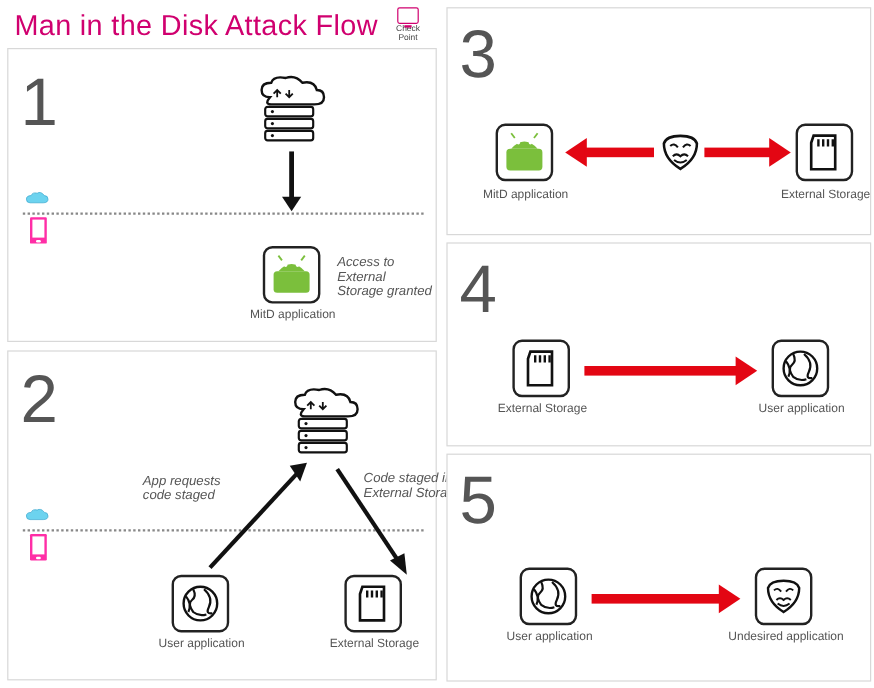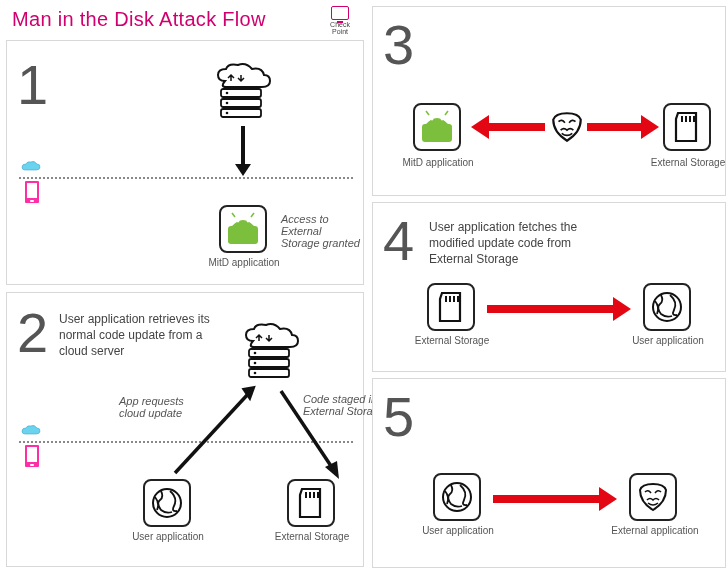--- a/index.html
+++ b/index.html
@@ -8,21 +8,21 @@
     background: #fff;
     width: 728px;
     height: 573px;
     overflow: hidden;
     position: relative;
   }
   .title {
     position: absolute;
     left: 12px;
     top: 8px;
-    font-size: 20px;
+    font-size: 24px;
     font-weight: 300;
     color: #d0006f;
     letter-spacing: 0.3px;
   }
   .logo {
     position: absolute;
     right: 370px;
     top: 6px;
     width: 36px;
     height: 28px;
@@ -211,21 +211,20 @@
     <svg viewBox="0 0 34 34">
         <use href="#android"></use>
       </svg>
   </div>
   <div class="caption" style="left:198px; top:216px; width:78px;">MitD application</div>
   <div class="caption italic" style="left:274px; top:172px; width:80px; text-align:left;">Access to External Storage granted</div>
 </div>
 
 <div class="panel p2">
   <div class="stepnum" style="left:10px; top:12px;">2</div>
-  <div class="steptext" style="left:52px; top:18px; width:160px;">User application retrieves its normal code update from a cloud server</div>
 
   <div class="cloudserver" style="left:228px; top:28px;">
     <svg viewBox="0 0 70 60">
         <use href="#cloudsrv"></use>
       </svg>
   </div>
 
   <div class="guideline" style="top:148px;"></div>
   <div class="mini-cloud" style="top:130px;"><svg viewBox="0 0 20 12">
         <use href="#minicloud"></use>
@@ -238,21 +237,21 @@
       <path d="M74 4 L88 0 L84 16 Z" fill="#111" transform="rotate(6 82 8)"></path>
     </svg>
   </div>
   <div class="diag" style="left:268px; top:92px;">
     <svg width="80" height="96">
       <line x1="6" y1="6" x2="58" y2="84" stroke="#111" stroke-width="3.5"></line>
       <path d="M50 82 L64 94 L62 76 Z" fill="#111"></path>
     </svg>
   </div>
 
-  <div class="caption italic" style="left:112px; top:102px; width:80px; text-align:left;">App requests cloud update</div>
+  <div class="caption italic" style="left:112px; top:102px; width:80px; text-align:left;">App requests code staged</div>
   <div class="caption italic" style="left:296px; top:100px; width:90px; text-align:left;">Code staged in External Storage</div>
 
   <div class="tile" style="left:136px; top:186px;">
     <svg viewBox="0 0 34 34">
         <use href="#globe"></use>
       </svg>
   </div>
   <div class="caption" style="left:118px; top:238px; width:86px;">User application</div>
 
   <div class="tile" style="left:280px; top:186px;">
@@ -288,21 +287,20 @@
   <div class="tile" style="left:290px; top:96px;">
     <svg viewBox="0 0 34 34">
         <use href="#sdcard"></use>
       </svg>
   </div>
   <div class="caption" style="left:272px; top:150px; width:86px;">External Storage</div>
 </div>
 
 <div class="panel p4">
   <div class="stepnum" style="left:10px; top:10px;">4</div>
-  <div class="steptext" style="left:56px; top:16px; width:180px;">User application fetches the modified update code from External Storage</div>
 
   <div class="tile" style="left:54px; top:80px;">
     <svg viewBox="0 0 34 34">
         <use href="#sdcard"></use>
       </svg>
   </div>
   <div class="caption" style="left:36px; top:132px; width:86px;">External Storage</div>
 
   <div class="arrow-red" style="left:114px; top:94px; width:150px; height:24px;">
     <div class="shaft" style="left:0; top:8px; width:128px;"></div>
@@ -330,14 +328,14 @@
   <div class="arrow-red" style="left:120px; top:108px; width:130px; height:24px;">
     <div class="shaft" style="left:0; top:8px; width:108px;"></div>
     <div class="headR" style="left:106px; top:0;"></div>
   </div>
 
   <div class="tile" style="left:256px; top:94px;">
     <svg viewBox="0 0 34 34">
         <use href="#mask"></use>
       </svg>
   </div>
-  <div class="caption" style="left:232px; top:146px; width:100px;">External application</div>
+  <div class="caption" style="left:232px; top:146px; width:100px;">Undesired application</div>
 </div>
 
 </body></html>

